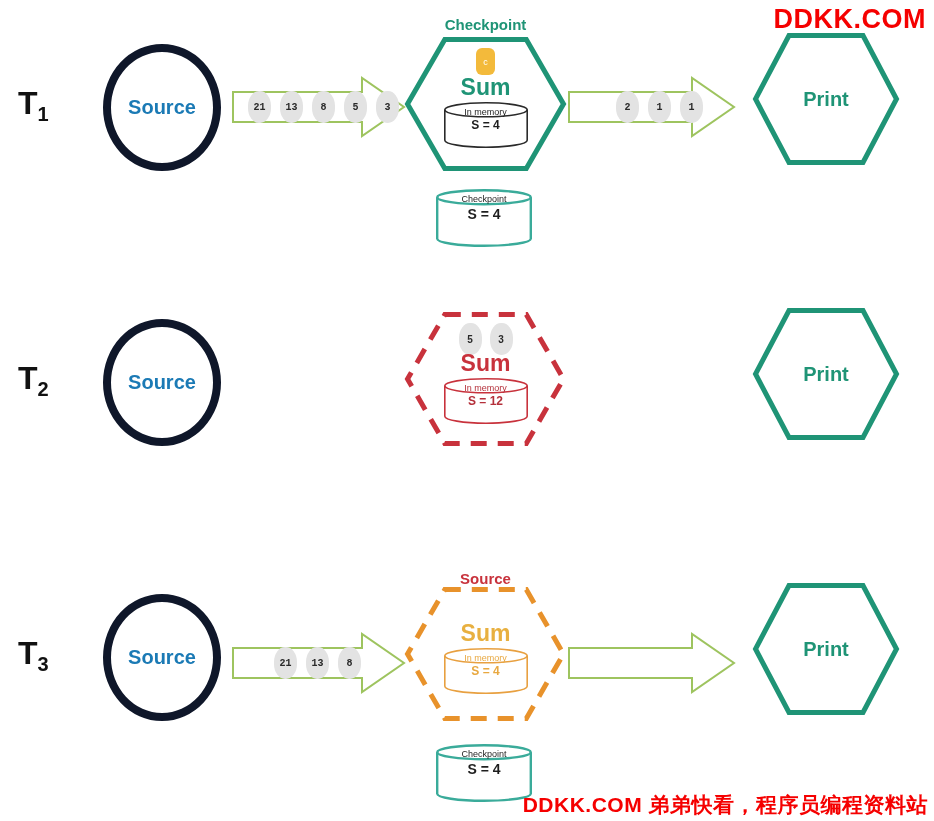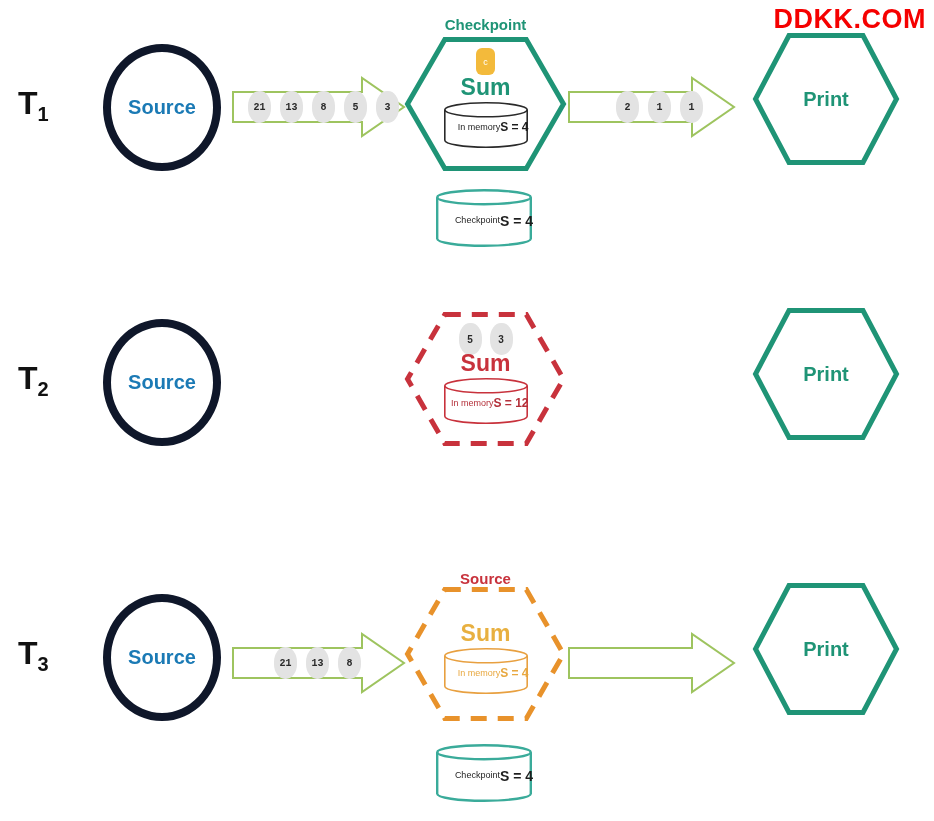--- a/index.html
+++ b/index.html
@@ -139,23 +139,23 @@
   .cyl {
     position: relative;
     width: 86px; height: 48px;
   }
   .cyl-big { width: 98px; height: 60px; }
   .cyl svg { position: absolute; inset: 0; }
   .cyl-txt {
     position: absolute;
     inset: 0;
     display: flex;
-    flex-direction: row;
+    flex-direction: column;
     align-items: center;
-    justify-content: flex-end;
+    justify-content: flex-start;
     padding-top: 6px;
   }
   .cyl-lbl { font-size: 9px; line-height: 1.25; }
   .cyl-val { font-size: 12px; font-weight: bold; line-height: 1.3; }
 
   .cp-cyl-wrap {
     position: absolute;
     left: 435px;
   }
   .cp-1 { top: 188px; }
@@ -335,13 +335,14 @@
         </div>
       </div>
       <div class="hex-print">
         <svg width="148" height="134" viewBox="0 0 148 134">
           <polygon points="37.0,3.5 111.0,3.5 144.5,67.0 111.0,130.5 37.0,130.5 3.5,67.0" fill="none" stroke="#1f9476" stroke-width="5" stroke-linejoin="miter"></polygon>
         </svg>
         <div class="lbl">Print</div>
       </div>
     </div>
     <div class="wm wm-top" style="color: rgb(245, 0, 0);">DDKK.COM</div>
+    <div class="wm wm-bottom" style="color: rgb(245, 0, 0);">DDKK.COM 弟弟快看，程序员编程资料站</div>
   </div>
 
 </body></html>

